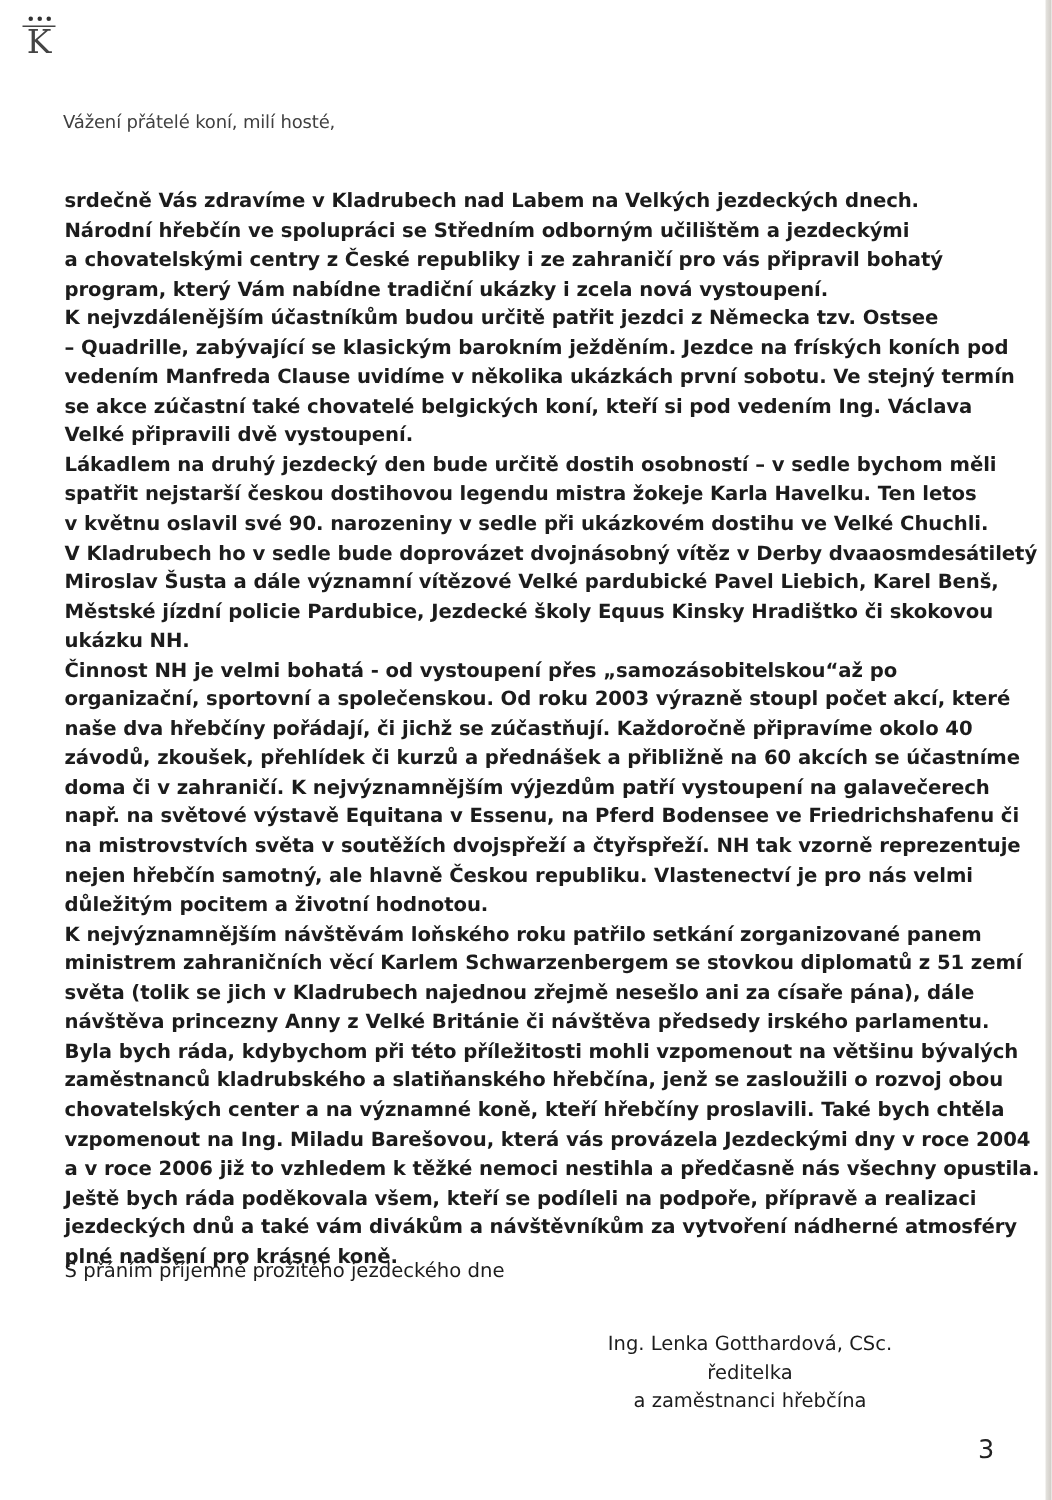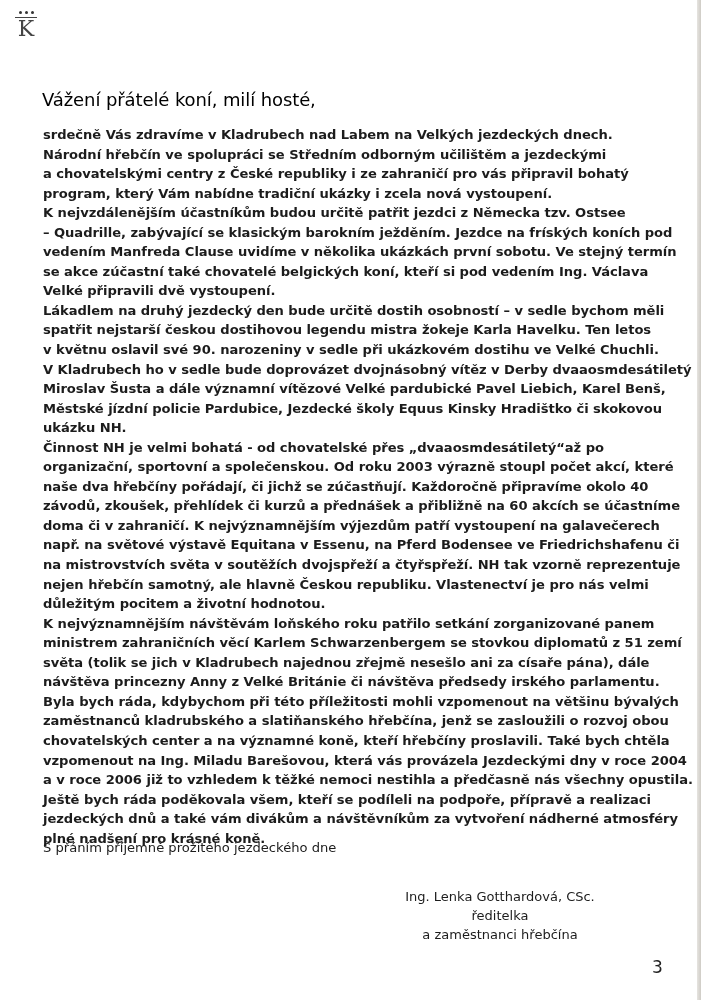--- a/index.html
+++ b/index.html
@@ -20,22 +20,22 @@
   .logo .dots {
     display: flex; gap: 3px; justify-content: center; height: 5px; align-items: center;
   }
   .logo .dot { width: 3px; height: 3px; border-radius: 50%; background: #333; }
   .logo .bar { height: 1px; background: #444; margin: 2px 2px 0 2px; }
   .logo .letter {
     font-family: "DejaVu Serif", "Liberation Serif", serif;
     font-size: 22px; line-height: 20px; text-align: center; color: #444; margin-top: 1px;
   }
   .greeting {
-    position: absolute; left: 42px; top: 89px;
-    font-size: 18px; color: #000000; letter-spacing: -0.1px;
+    position: absolute; left: 42px; top: 74px;
+    font-size: 12px; color: #404040; letter-spacing: -0.1px;
   }
   .body-text {
     position: absolute; left: 43px; top: 125px; width: 620px;
   }
   .line {
     font-size: 13.1px; line-height: 19.55px; white-space: nowrap; letter-spacing: -0.05px; font-weight: bold;
   }
   .closing {
     position: absolute; left: 43px; top: 838px;
     font-size: 13.1px; line-height: 19.55px; white-space: nowrap;
@@ -75,21 +75,21 @@
     <div class="line">vedením Manfreda Clause  uvidíme v několika ukázkách první sobotu. Ve stejný termín</div>
     <div class="line">se akce zúčastní také chovatelé belgických koní, kteří si pod vedením Ing. Václava</div>
     <div class="line">Velké připravili dvě vystoupení.</div>
     <div class="line">Lákadlem na druhý jezdecký den bude určitě dostih osobností – v sedle bychom měli</div>
     <div class="line">spatřit nejstarší českou dostihovou legendu mistra žokeje Karla Havelku. Ten letos</div>
     <div class="line">v květnu oslavil své 90. narozeniny v sedle při ukázkovém dostihu ve Velké Chuchli.</div>
     <div class="line">V Kladrubech ho v sedle bude doprovázet dvojnásobný vítěz v Derby dvaaosmdesátiletý</div>
     <div class="line">Miroslav Šusta a dále významní vítězové Velké pardubické Pavel Liebich, Karel Benš,</div>
     <div class="line">Městské jízdní policie Pardubice, Jezdecké školy Equus Kinsky Hradištko či skokovou</div>
     <div class="line">ukázku NH.</div>
-    <div class="line">Činnost NH je velmi bohatá - od chovatelské přes „dvaaosmdesátiletý“až po</div>
+    <div class="line">Činnost NH je velmi bohatá - od vystoupení přes „samozásobitelskou“až po</div>
     <div class="line">organizační, sportovní a společenskou. Od roku 2003 výrazně stoupl počet akcí, které</div>
     <div class="line">naše dva hřebčíny pořádají, či jichž se zúčastňují. Každoročně připravíme okolo 40</div>
     <div class="line">závodů, zkoušek, přehlídek či kurzů a přednášek a přibližně na 60 akcích se účastníme</div>
     <div class="line">doma či v zahraničí. K nejvýznamnějším výjezdům patří vystoupení na galavečerech</div>
     <div class="line">např. na světové výstavě Equitana v Essenu, na Pferd Bodensee ve Friedrichshafenu či</div>
     <div class="line">na mistrovstvích světa v soutěžích dvojspřeží a čtyřspřeží. NH tak vzorně reprezentuje</div>
     <div class="line">nejen hřebčín samotný, ale hlavně Českou republiku. Vlastenectví je pro nás velmi</div>
     <div class="line">důležitým pocitem a životní hodnotou.</div>
     <div class="line">K nejvýznamnějším návštěvám loňského roku patřilo setkání zorganizované panem</div>
     <div class="line">ministrem zahraničních věcí Karlem Schwarzenbergem se stovkou diplomatů z 51 zemí</div>

